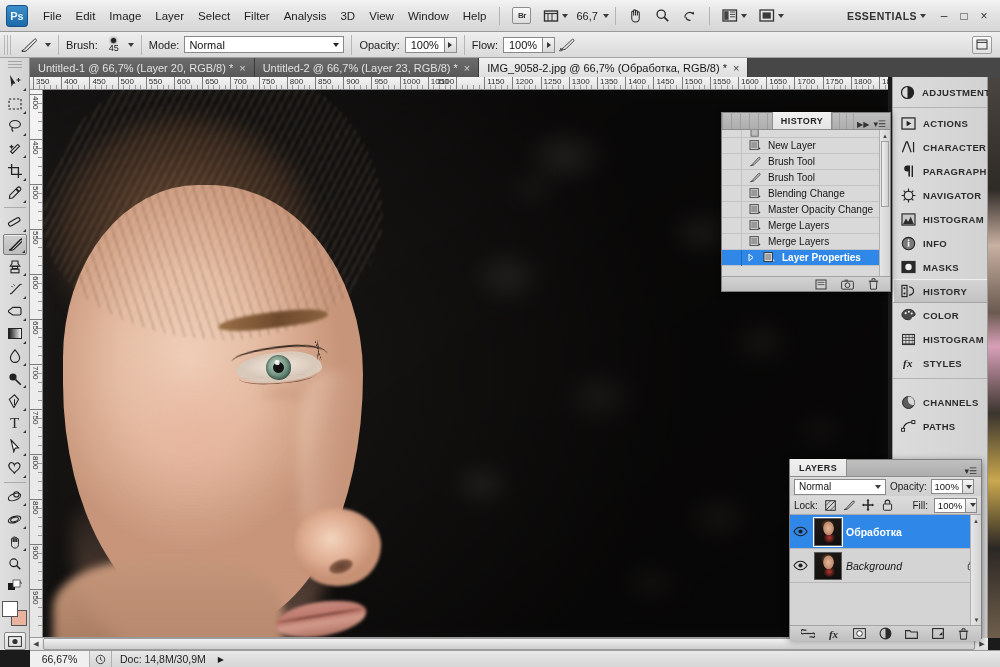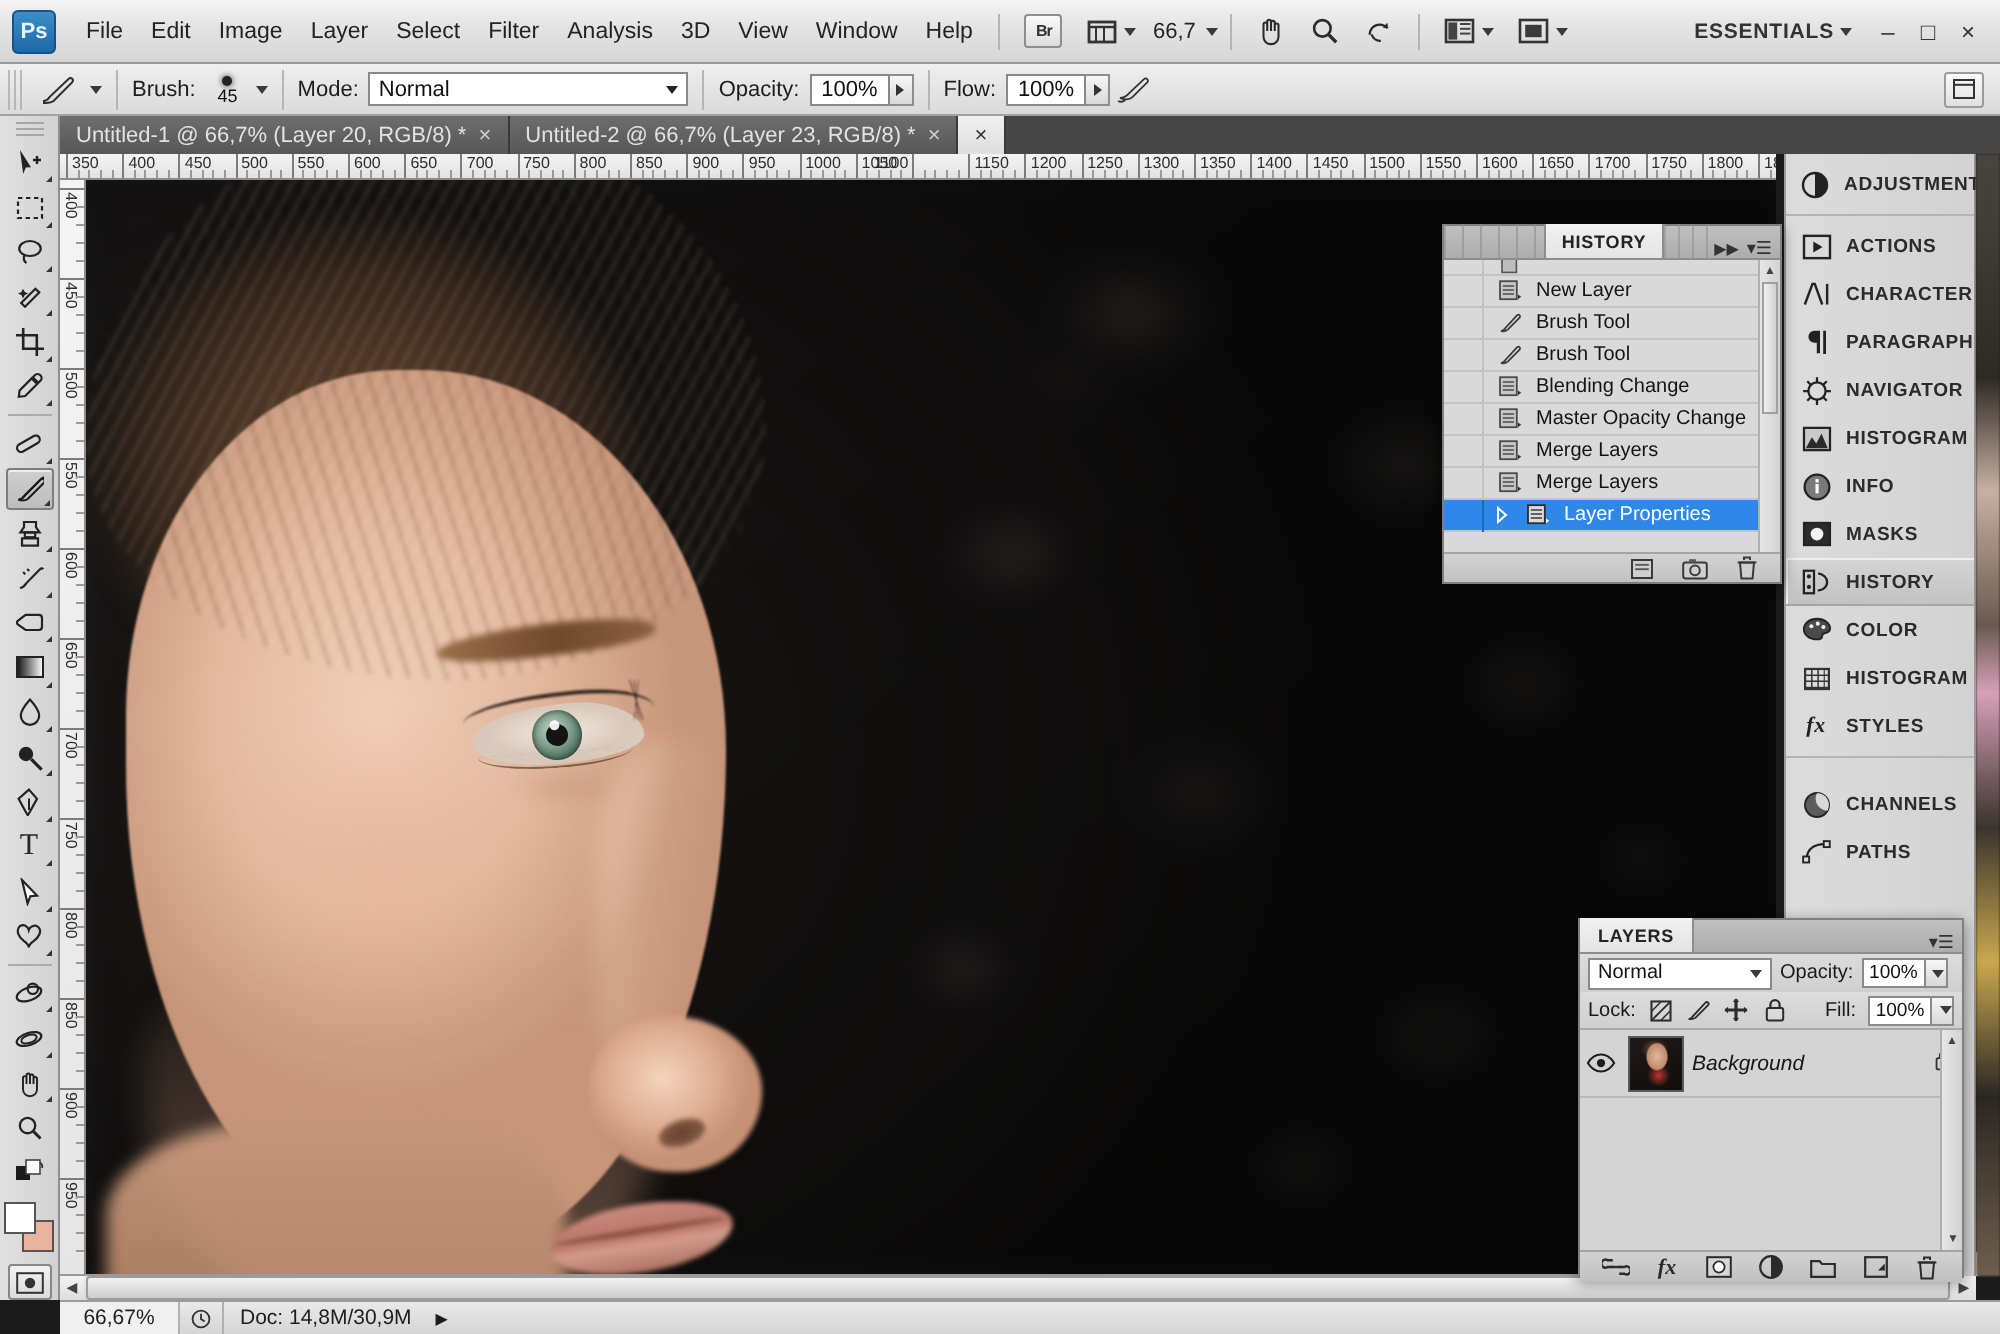--- a/index.html
+++ b/index.html
@@ -621,20 +621,21 @@
   <div class="tabbar">
     <div class="doctab">
       <span>Untitled-1 @ 66,7% (Layer 20, RGB/8) *</span>
       <span class="tabx">×</span>
     </div>
     <div class="doctab">
       <span>Untitled-2 @ 66,7% (Layer 23, RGB/8) *</span>
       <span class="tabx">×</span>
     </div>
     <div class="doctab active">
+      <span>IMG_9058-2.jpg @ 66,7% (Обработка, RGB/8) *</span>
       <span class="tabx">×</span>
     </div>
   </div>
 
   <div class="toolbar">
     <div class="tb-grip"></div>
 
     <div class="tool">
       <svg width="14" height="14" viewBox="0 0 14 14">
         <path d="M2 1l5.5 8.6-2.6.2L3.6 13z" fill="#222"></path>
@@ -1405,21 +1406,21 @@
         </span>
         <span class="hico">
           <svg width="12" height="11" viewBox="0 0 12 11">
               <rect x="1" y="0.6" width="8.4" height="9" fill="#dcdcdc" stroke="#2c2c2c" stroke-width=".9"></rect>
               <line x1="2.4" y1="3" x2="8" y2="3" stroke="#444" stroke-width=".8"></line>
               <line x1="2.4" y1="5" x2="8" y2="5" stroke="#444" stroke-width=".8"></line>
               <line x1="2.4" y1="7" x2="8" y2="7" stroke="#444" stroke-width=".8"></line>
               <path d="M10 7.2l1.6 1.2-1.6 1.2z" fill="#fff"></path>
             </svg>
         </span>
-        <span style="font-weight:normal;">Layer Properties</span>
+        <span style="font-weight:bold;">Layer Properties</span>
       </div>
 
       <div class="hp-vscroll">
         <div style="height:11px;display:flex;align-items:center;justify-content:center;font-size:6px;color:#444;">▲</div>
         <div style="height:66px;margin:0 1px;background:linear-gradient(to right,#f0f0f0,#cfcfcf);border:1px solid #9f9f9f;"></div>
       </div>
     </div>
 
     <div class="hp-foot">
       <span class="hfico">
@@ -1494,20 +1495,32 @@
       <span class="lp-lbl" style="margin-left:auto;">Fill:</span>
       <div style="display:flex;align-items:center;">
         <div class="lp-field">100%</div>
         <div class="lp-spin">
             <div class="caret"></div>
           </div>
       </div>
     </div>
 
     <div class="lp-list">
+      <div class="lyr sel">
+        <span class="lyr-eye">
+          <svg width="15" height="11" viewBox="0 0 16 11">
+            <path d="M1 5.5C3 2.2 5.4 1 8 1s5 1.2 7 4.5C13 8.8 10.6 10 8 10S3 8.8 1 5.5z" fill="none" stroke="#1e1e1e" stroke-width="1.1"></path>
+            <circle cx="8" cy="5.5" r="2.2" fill="#1e1e1e"></circle>
+          </svg>
+        </span>
+        <span class="lyr-thumb">
+            <span class="mini"></span>
+          </span>
+        <span class="lyr-name">Обработка</span>
+      </div>
 
       <div class="lyr">
         <span class="lyr-eye">
           <svg width="15" height="11" viewBox="0 0 16 11">
             <path d="M1 5.5C3 2.2 5.4 1 8 1s5 1.2 7 4.5C13 8.8 10.6 10 8 10S3 8.8 1 5.5z" fill="none" stroke="#1e1e1e" stroke-width="1.1"></path>
             <circle cx="8" cy="5.5" r="2.2" fill="#1e1e1e"></circle>
           </svg>
         </span>
         <span class="lyr-thumb">
             <span class="mini"></span>

